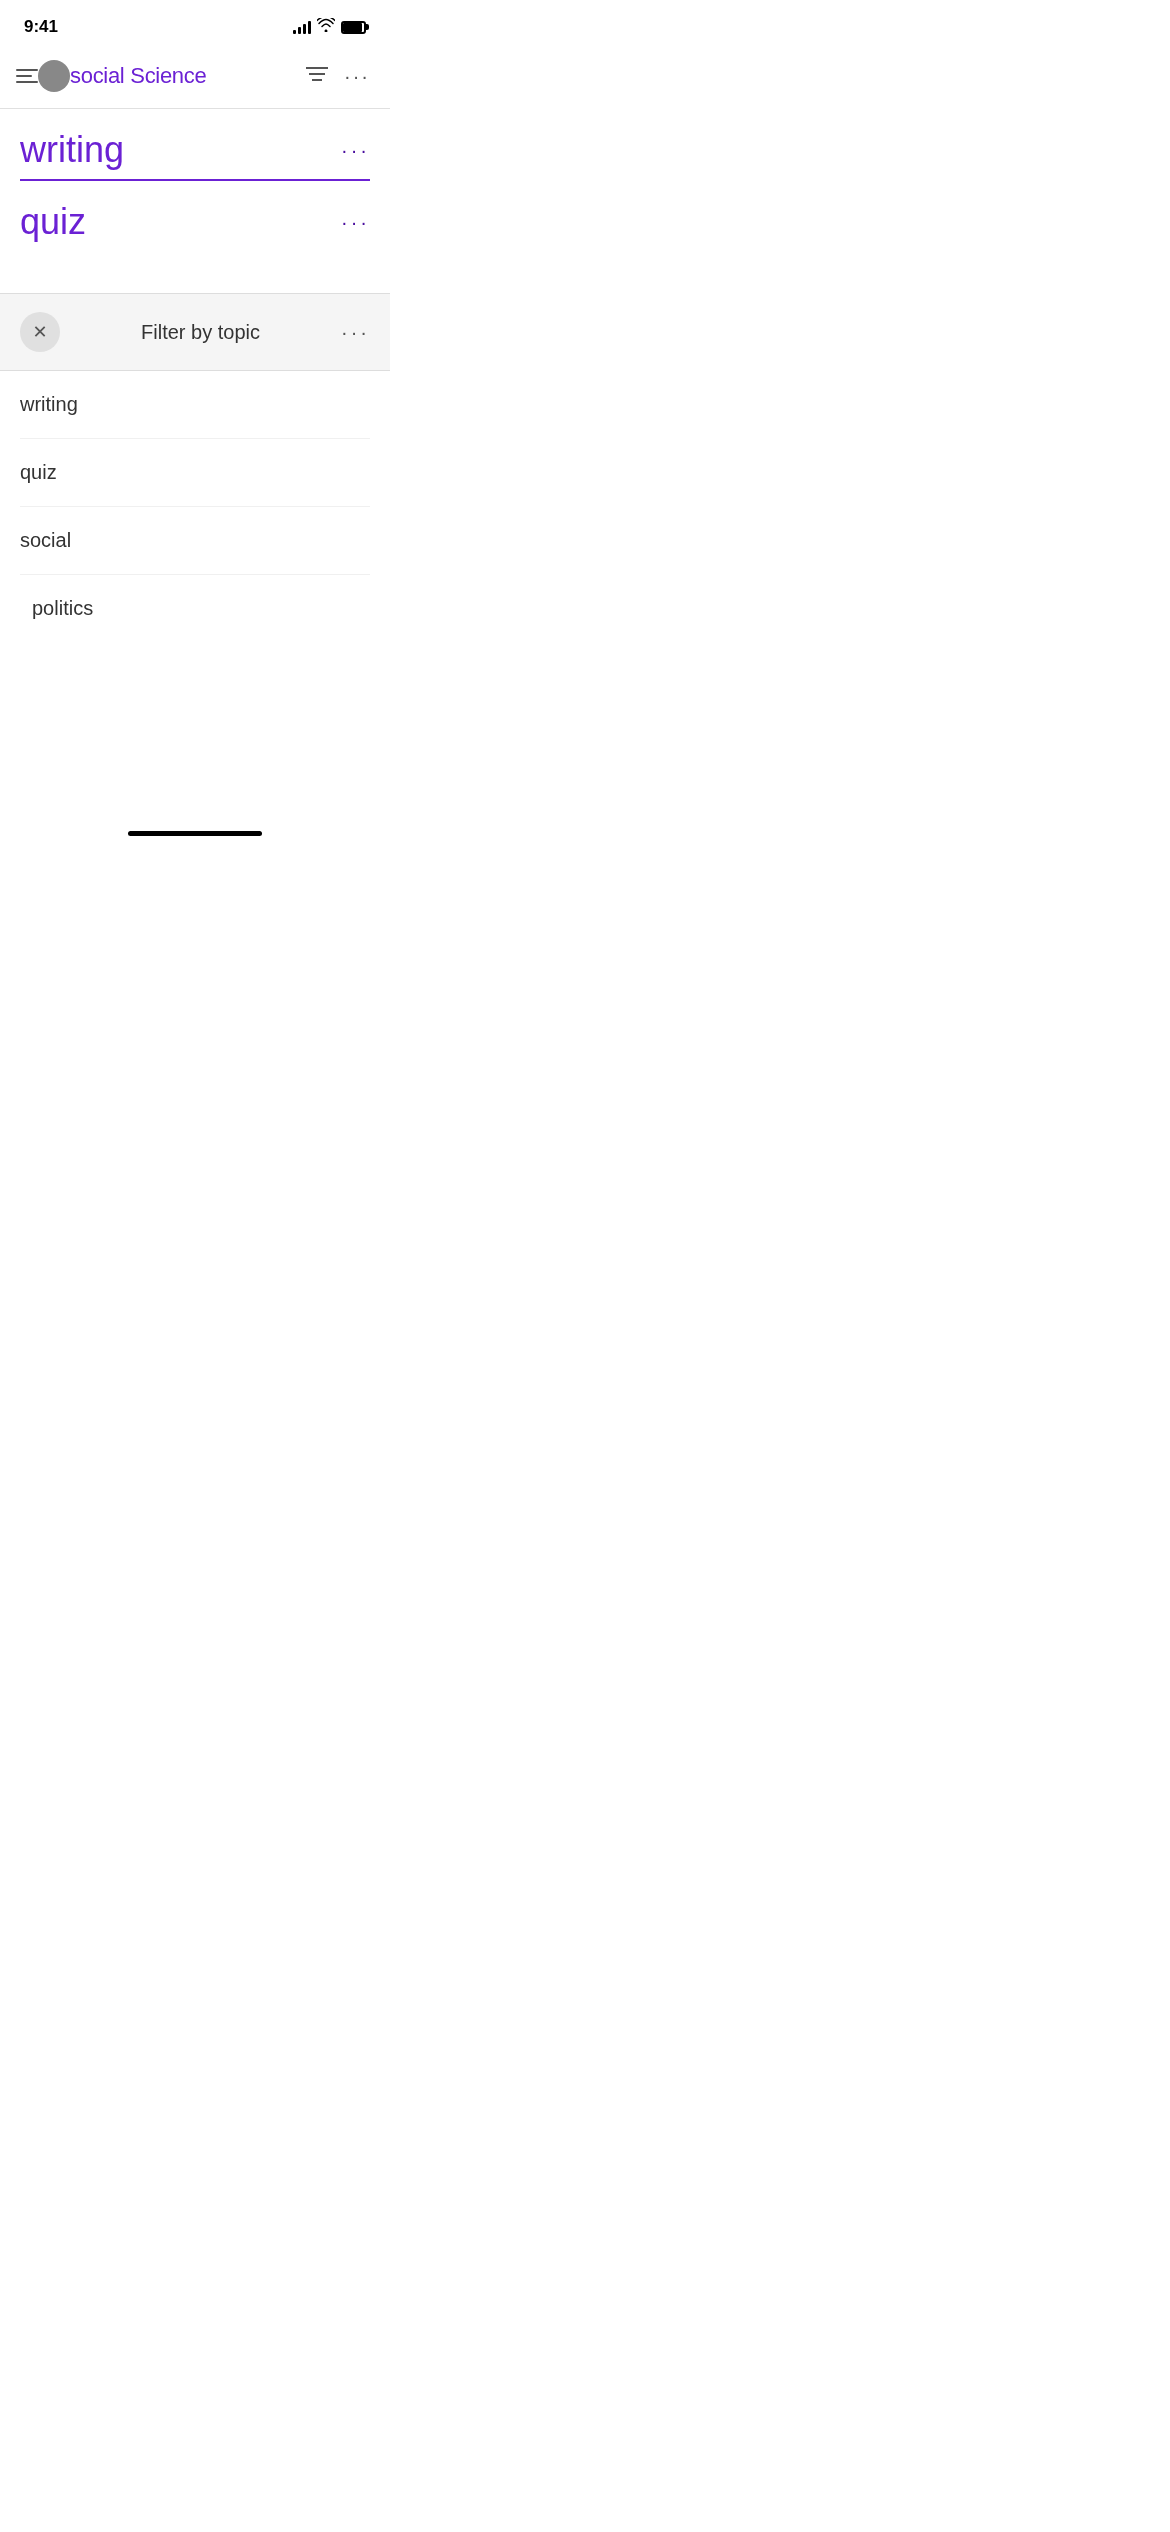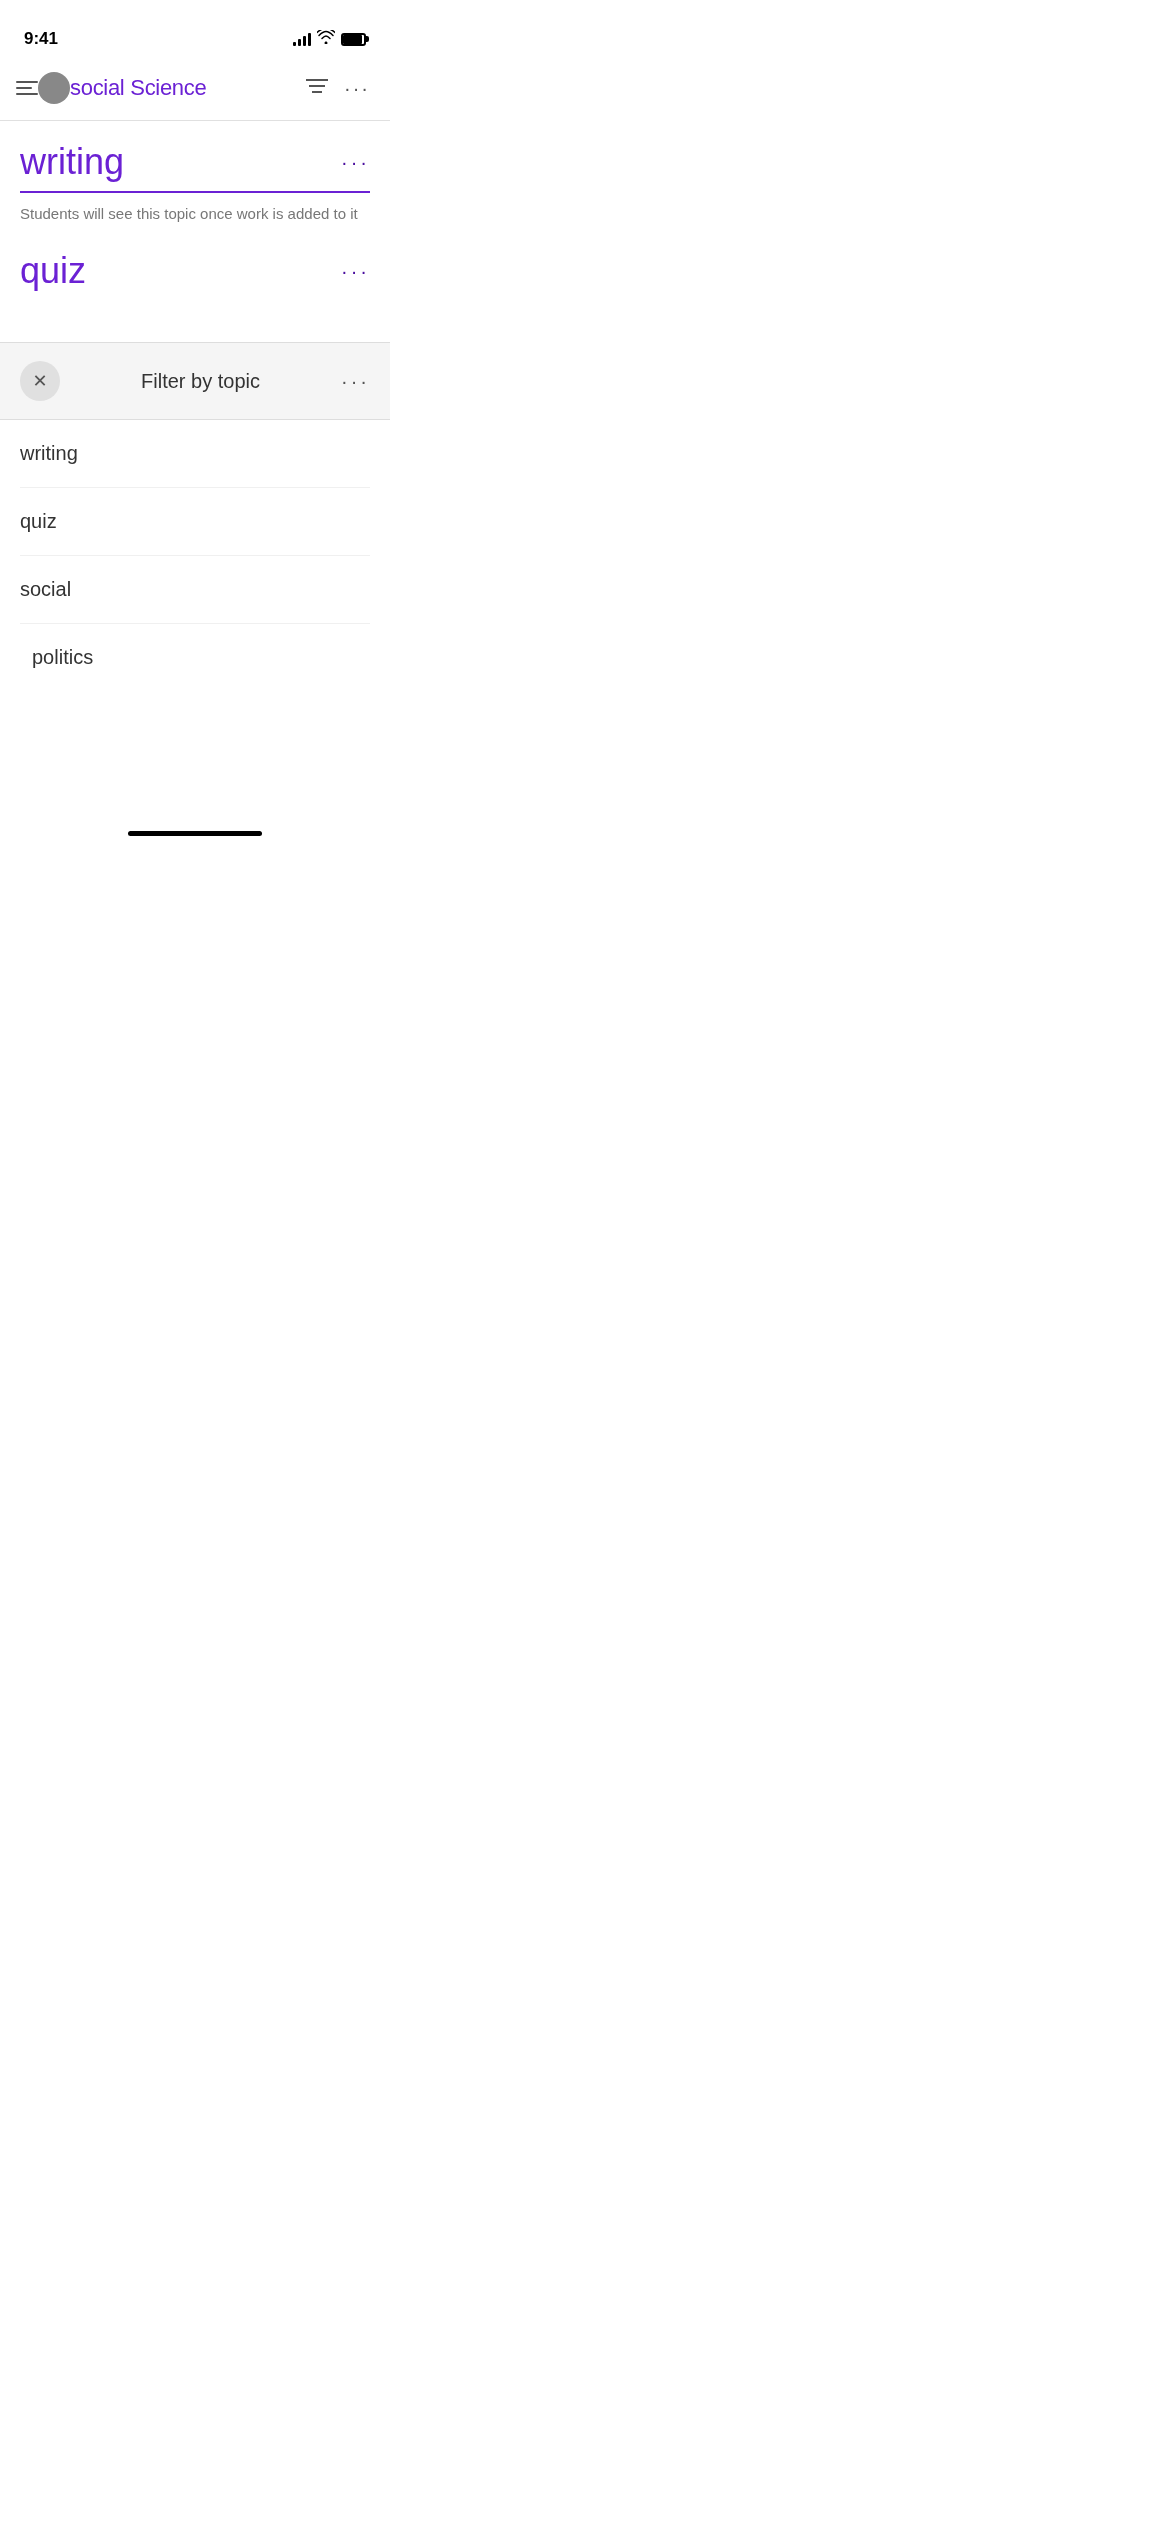--- a/index.html
+++ b/index.html
@@ -18,21 +18,20 @@
       position: relative;
     }
 
     
     .status-bar {
       display: flex;
       justify-content: space-between;
       align-items: center;
       padding: 14px 24px 8px 24px;
       height: 48px;
-      margin-top: 12px;
     }
 
     .status-time {
       font-size: 17px;
       font-weight: 600;
       color: #000;
     }
 
     .status-icons {
       display: flex;
@@ -364,21 +363,20 @@
   <div class="divider"></div>
 
   <div class="content-area">
 
     <div class="topic-section">
       <div class="topic-header">
         <span class="topic-title">writing</span>
         <span class="more-dots">···</span>
       </div>
       <div class="topic-underline"></div>
-      <p class="topic-subtitle">Students will see this topic once work is added to it</p>
     </div>
 
     <div class="quiz-section">
       <div class="quiz-header">
         <span class="quiz-title">quiz</span>
         <span class="more-dots">···</span>
       </div>
     </div>
 
     <div class="filter-overlay">

